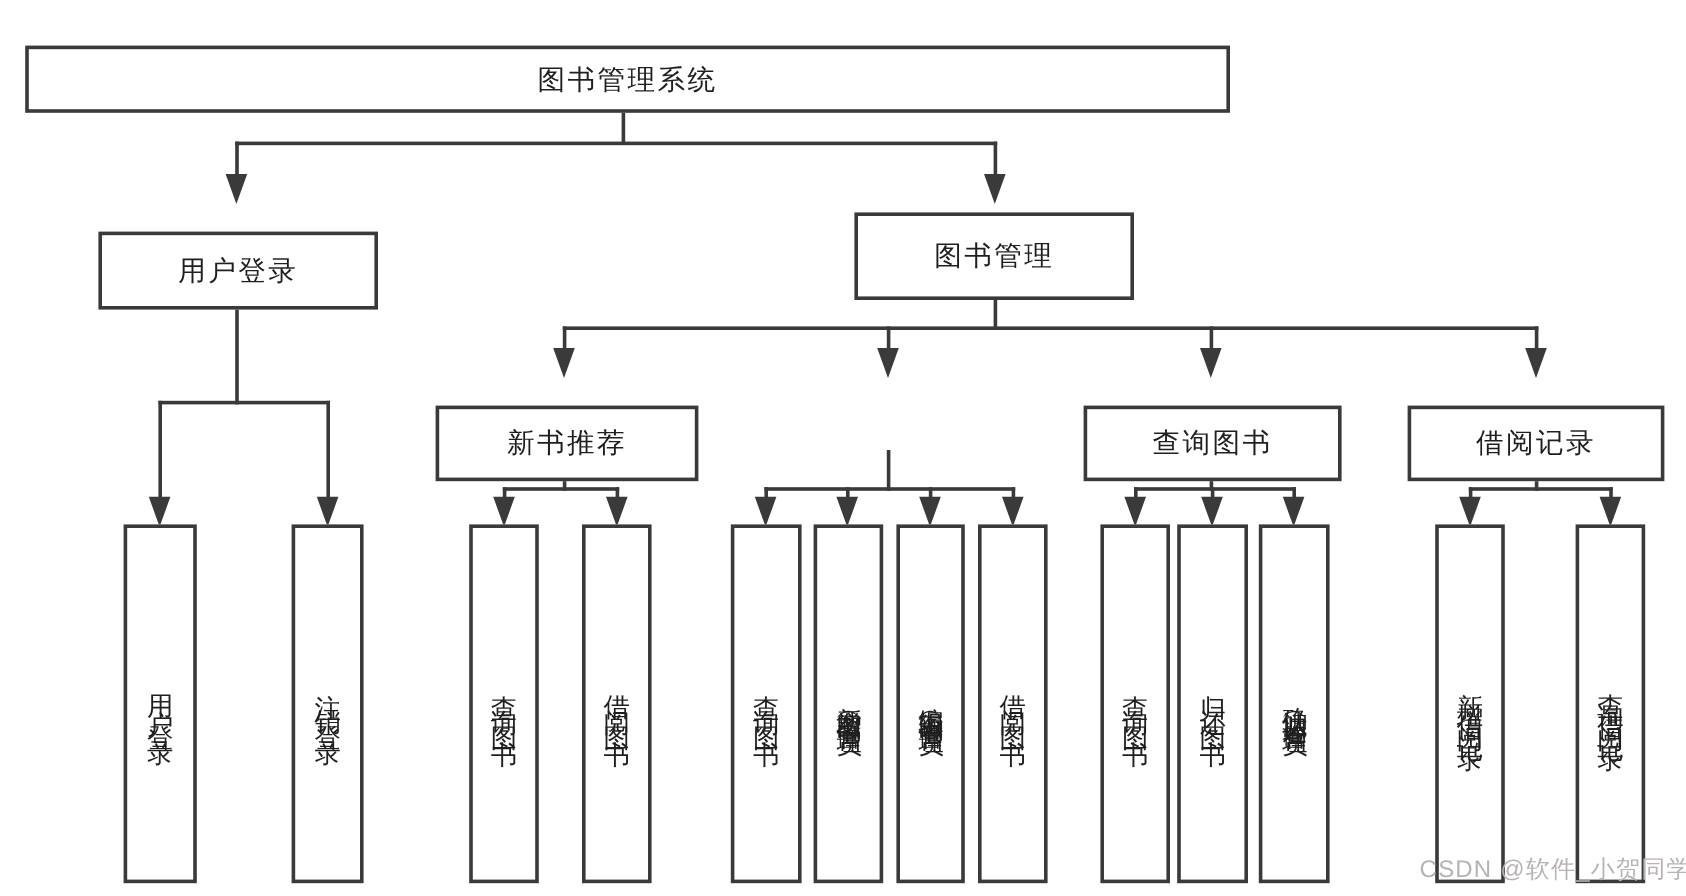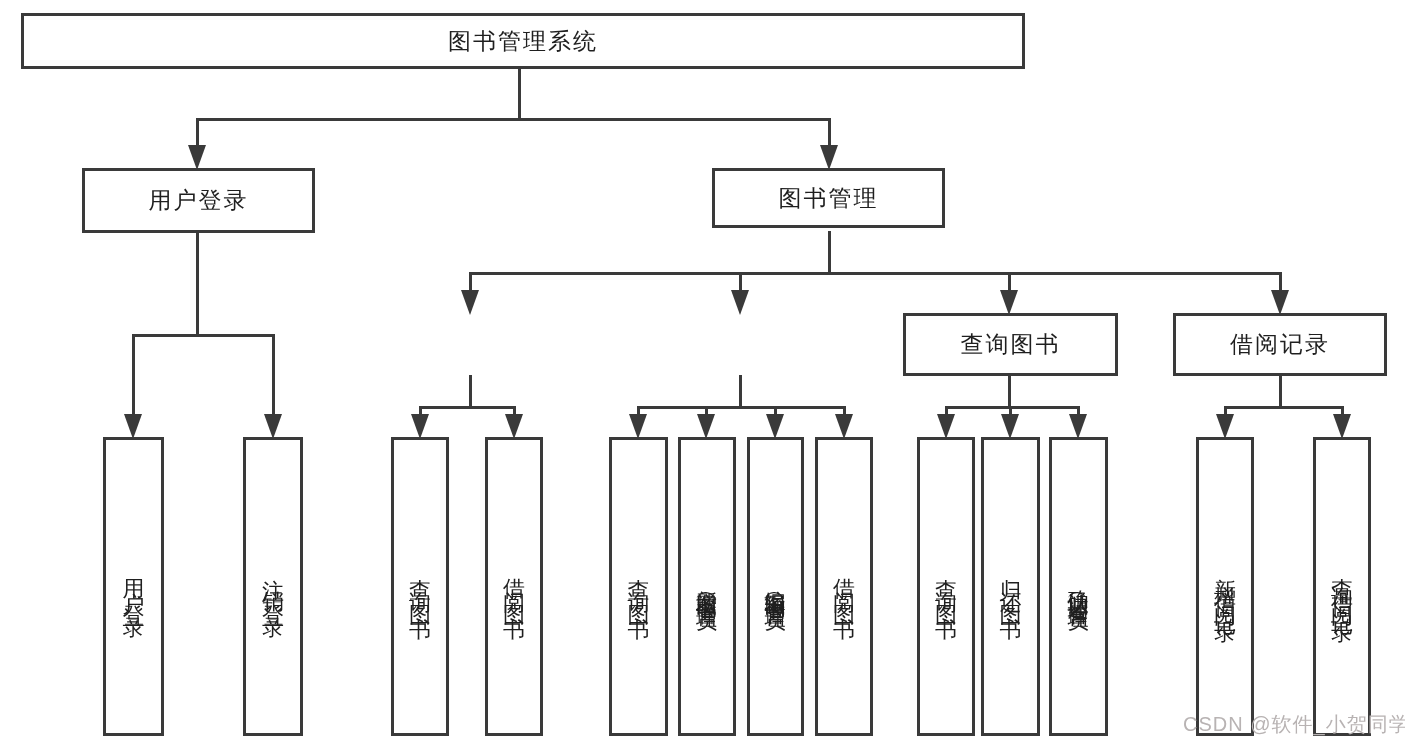--- a/index.html
+++ b/index.html
@@ -5,21 +5,21 @@
   html,body{margin:0;padding:0;background:#ffffff;}
   .stage{
     position:relative;width:1405px;height:747px;background:#ffffff;overflow:hidden;
     font-family:"Liberation Sans","DejaVu Sans",sans-serif;
   }
   .node{
     position:absolute;box-sizing:border-box;background:#ffffff;
     border:3px solid #3a3a3a;color:#1f1f1f;
     display:flex;align-items:center;justify-content:center;
   }
-  .h-node{font-size:23px;letter-spacing:2px;white-space:nowrap;}
+  .h-node{font-size:23px;letter-spacing:2px;white-space:nowrap;margin-top:25px;}
   .v-node{
     writing-mode:vertical-lr;text-orientation:mixed;
     font-size:22px;line-height:1;white-space:nowrap;
   }
   .v-short{letter-spacing:13px;}
   .v-mid{letter-spacing:9px;}
   .v-long{letter-spacing:3px;font-size:21px;}
   .vline{position:absolute;width:3px;background:#3a3a3a;}
   .hline{position:absolute;height:3px;background:#3a3a3a;}
   .arrow{
@@ -92,22 +92,23 @@
   <div class="vline" style="left:1279px;top:375px;height:34px"></div>
   <div class="hline" style="left:1224px;top:406px;width:120px"></div>
   <div class="vline" style="left:1224px;top:406px;height:25px"></div>
   <div class="vline" style="left:1341px;top:406px;height:25px"></div>
   <div class="arrow" style="left:1216px;top:414px"></div>
   <div class="arrow" style="left:1333px;top:414px"></div>
 
   <div class="node h-node" style="left:21px;top:13px;width:1004px;height:56px">图书管理系统</div>
 
   <div class="node h-node" style="left:82px;top:168px;width:233px;height:65px">用户登录</div>
-  <div class="node h-node" style="left:712px;top:168px;width:233px;height:60px">图书管理</div>
+  <div class="node h-node" style="left:712px;top:152px;width:233px;height:73px">图书管理</div>
 
+  <div class="node h-node" style="left:363px;top:313px;width:219px;height:63px">新书推荐</div>
   <div class="node h-node" style="left:903px;top:313px;width:215px;height:63px">查询图书</div>
   <div class="node h-node" style="left:1173px;top:313px;width:214px;height:63px">借阅记录</div>
 
   <div class="node v-node v-short" style="left:103px;top:437px;width:61px;height:299px">用户登录</div>
   <div class="node v-node v-short" style="left:243px;top:437px;width:60px;height:299px">注销登录</div>
 
   <div class="node v-node v-short" style="left:391px;top:437px;width:58px;height:299px">查询图书</div>
   <div class="node v-node v-short" style="left:485px;top:437px;width:58px;height:299px">借阅图书</div>
 
   <div class="node v-node v-short" style="left:609px;top:437px;width:59px;height:299px">查询图书</div>

